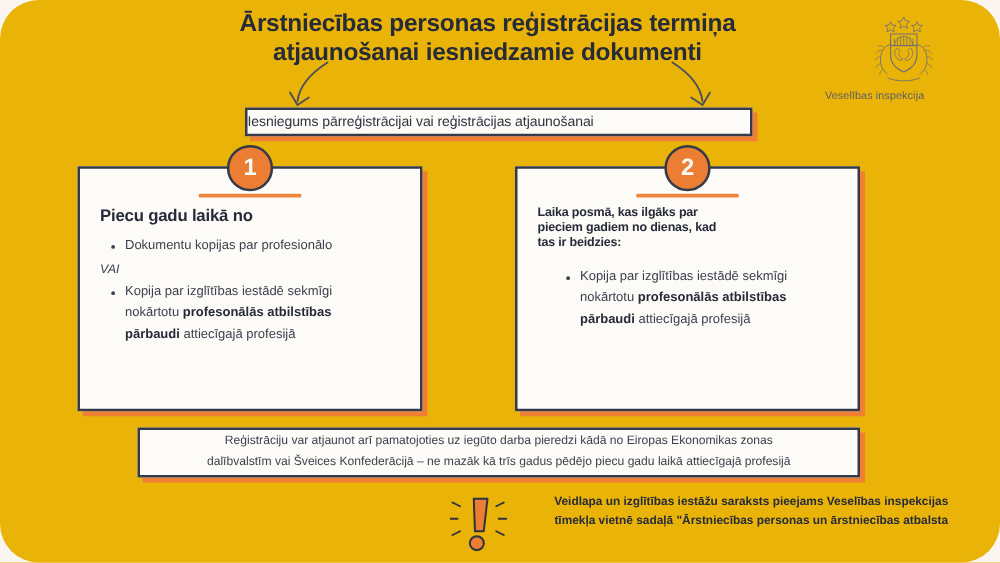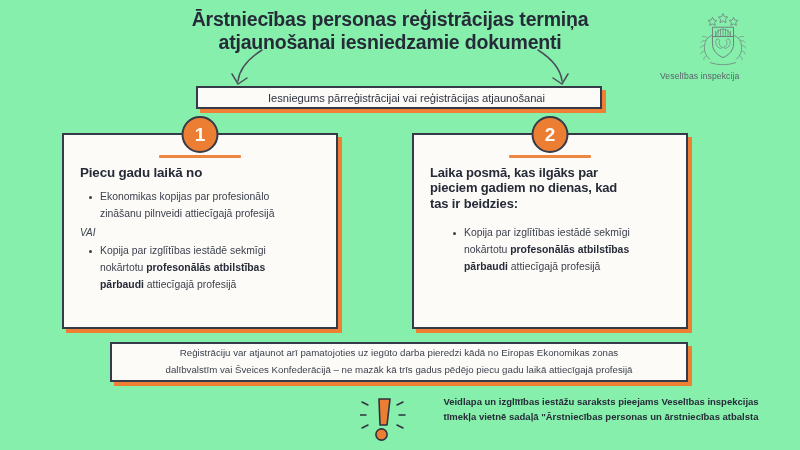--- a/index.html
+++ b/index.html
@@ -13,21 +13,22 @@
     overflow: hidden;
     background: #faf5f1;
     font-family: "Liberation Sans", sans-serif;
     color: #2e3340;
     -webkit-font-smoothing: antialiased;
   }
   #stage {
     position: relative;
     width: 800px;
     height: 450px;
-    background: #86efac;
+    background: #eab308;
+    border-radius: 31px;
   }
 
   
   .title {
     position: absolute;
     left: 120px;
     top: 8px;
     width: 540px;
     text-align: center;
     font-size: 19.5px;
@@ -79,22 +80,20 @@
   }
 
   
   .ribbon {
     left: 196px;
     top: 86px;
     width: 406px;
     height: 23px;
     display: flex;
     align-items: center;
-    justify-content: center;
-    padding-left: 15px;
   }
   .ribbon-text {
     font-size: 11.2px;
     color: #2e3340;
     letter-spacing: -0.05px;
     white-space: nowrap;
   }
 
   
   .card {
@@ -133,21 +132,21 @@
   }
 
   .card-title {
     text-align: left;
     font-size: 13.4px;
     font-weight: bold;
     line-height: 1.23;
     color: #262b38;
     letter-spacing: -0.15px;
   }
-  #card-2 .card-title { font-size: 13px; }
+  #card-2 .card-title { font-size: 10px; }
 
   .card-body {
     margin-top: 8px;
     font-size: 10.4px;
     line-height: 1.62;
     color: #3a3f4b;
   }
   #card-2 .card-body { margin-top: 13px; padding: 0 10px 0 14px; }
 
   .bullet {
@@ -288,22 +287,21 @@
   </div>
 
   <div class="panel card" id="card-1">
     <div class="badge">1</div>
     <div class="rule"></div>
     <div class="card-title">
       <div>Piecu gadu laikā no</div>
     </div>
     <div class="card-body">
       <div class="bullet">
-        <div>Ekonomikas kopijas par profesionālo</div>
-        <div>zināšanu pilnveidi attiecīgajā profesijā</div>
+        <div>Dokumentu kopijas par profesionālo</div>
       </div>
       <div class="conj">VAI</div>
       <div class="bullet">
         <div>Kopija par izglītības iestādē sekmīgi</div>
         <div><span>nokārtotu </span><span class="b">profesonālās atbilstības</span></div>
         <div><span class="b">pārbaudi</span><span> attiecīgajā profesijā</span></div>
       </div>
     </div>
   </div>
 

